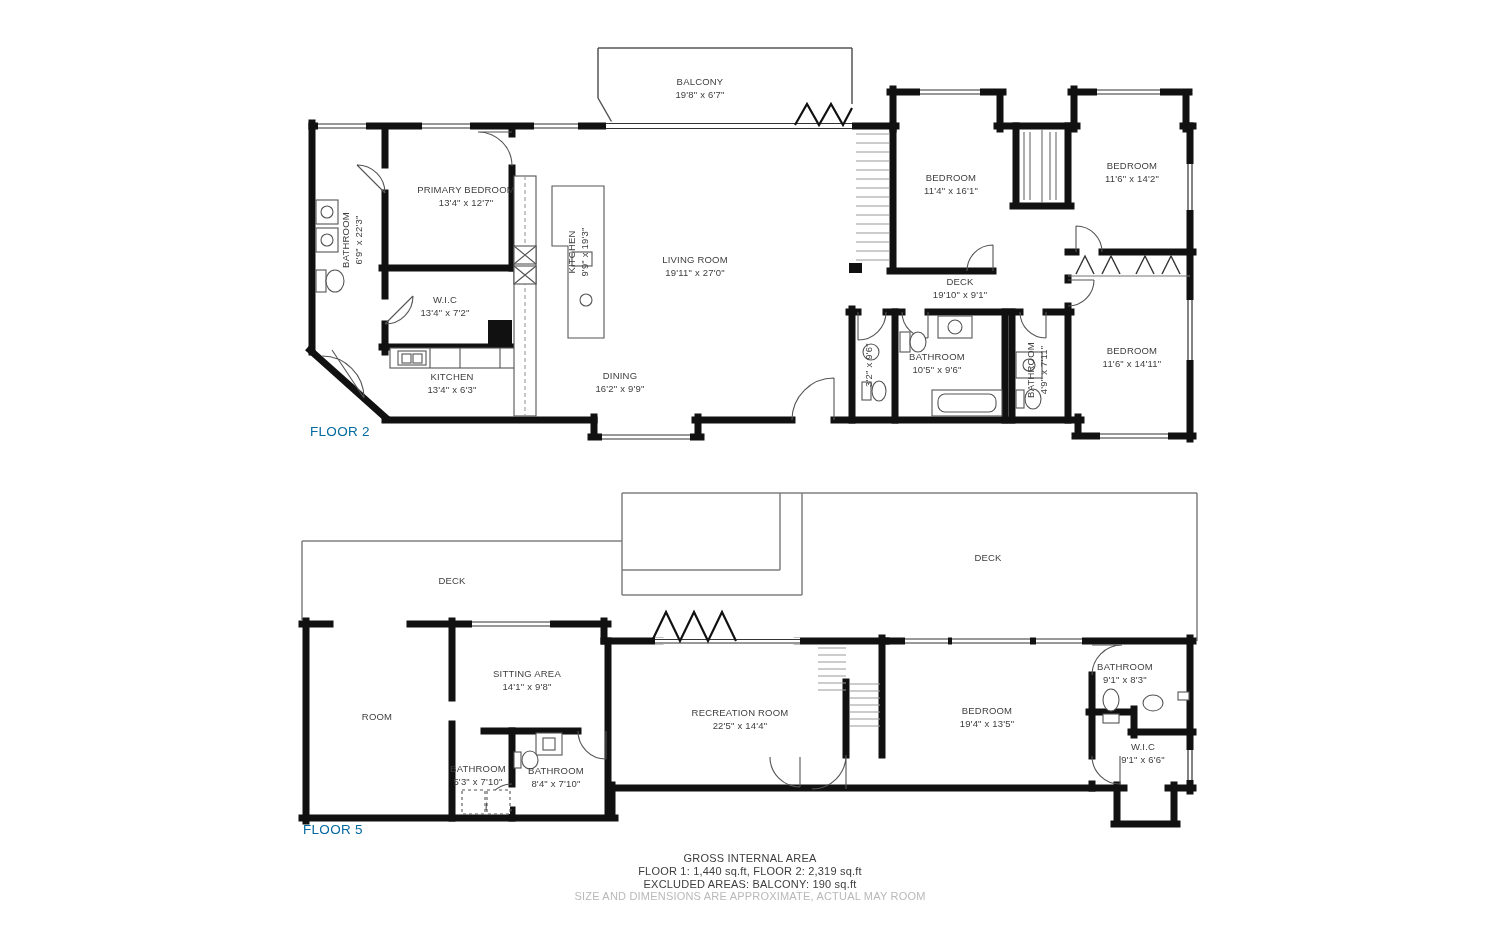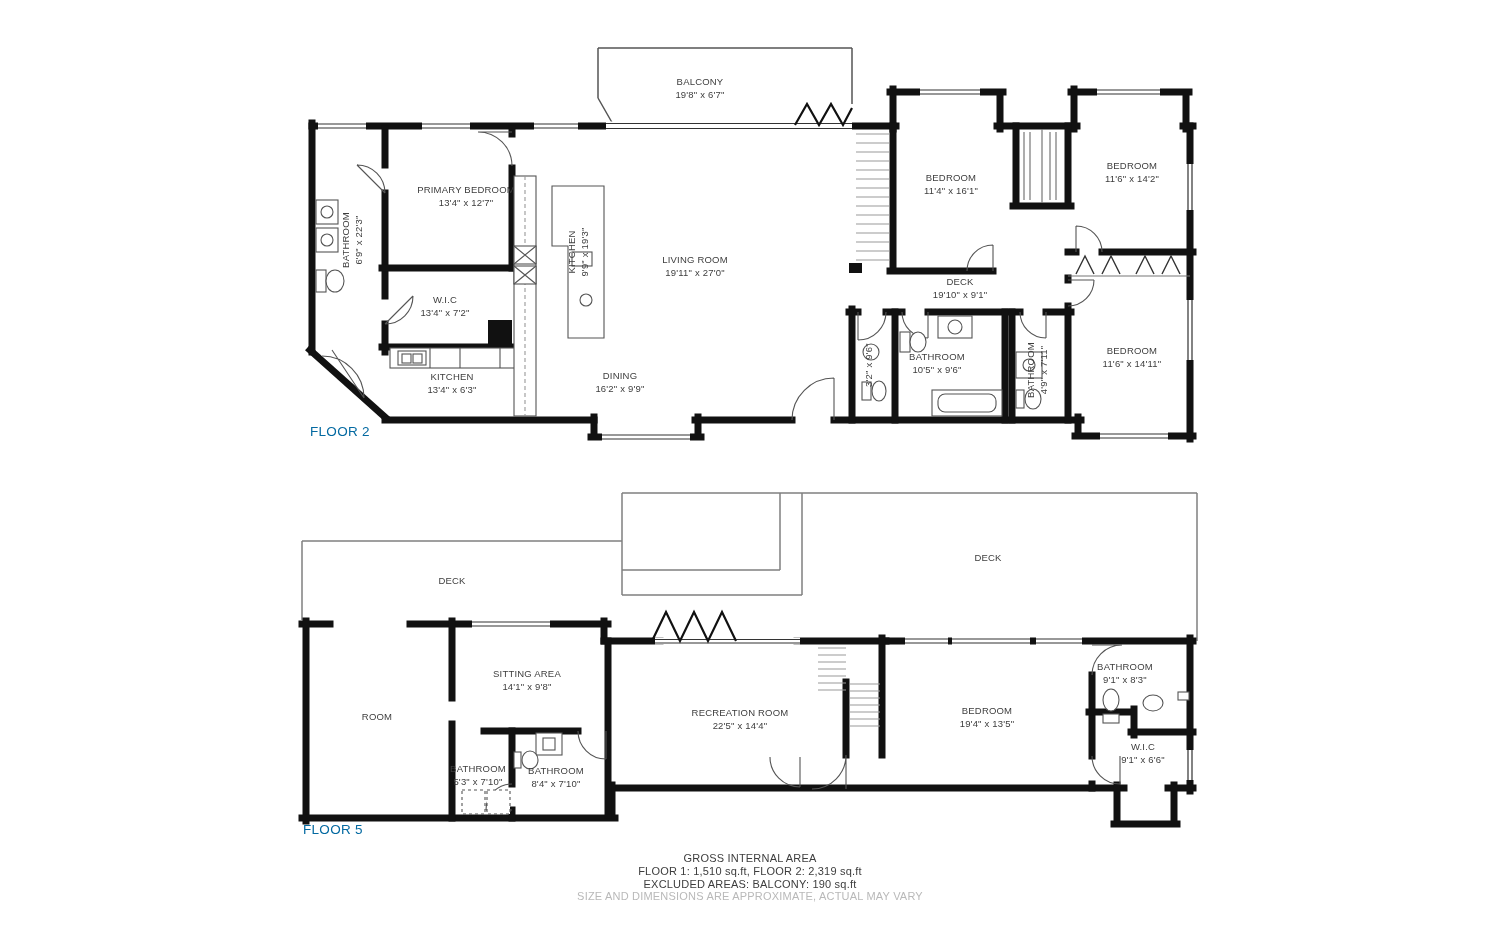--- a/index.html
+++ b/index.html
@@ -362,18 +362,18 @@
   <span class="dm">9'1" x 8'3"</span>
 </div>
 <div class="lbl" style="left:1143px;top:753px">
   <span class="nm">W.I.C</span>
   <span class="dm">9'1" x 6'6"</span>
 </div>
 <div class="floor-tag" style="left:303px;top:822px">FLOOR 5</div>
 
 <div id="footer">
   <div>GROSS INTERNAL AREA</div>
-  <div>FLOOR 1: 1,510 sq.ft, FLOOR 2: 2,319 sq.ft</div>
+  <div>FLOOR 1: 1,440 sq.ft, FLOOR 2: 2,319 sq.ft</div>
   <div>EXCLUDED AREAS: BALCONY: 190 sq.ft</div>
-  <div class="muted">SIZE AND DIMENSIONS ARE APPROXIMATE, ACTUAL MAY VARY</div>
+  <div class="muted">SIZE AND DIMENSIONS ARE APPROXIMATE, ACTUAL MAY ROOM</div>
 </div>
 
 </div>
 
 </body></html>

